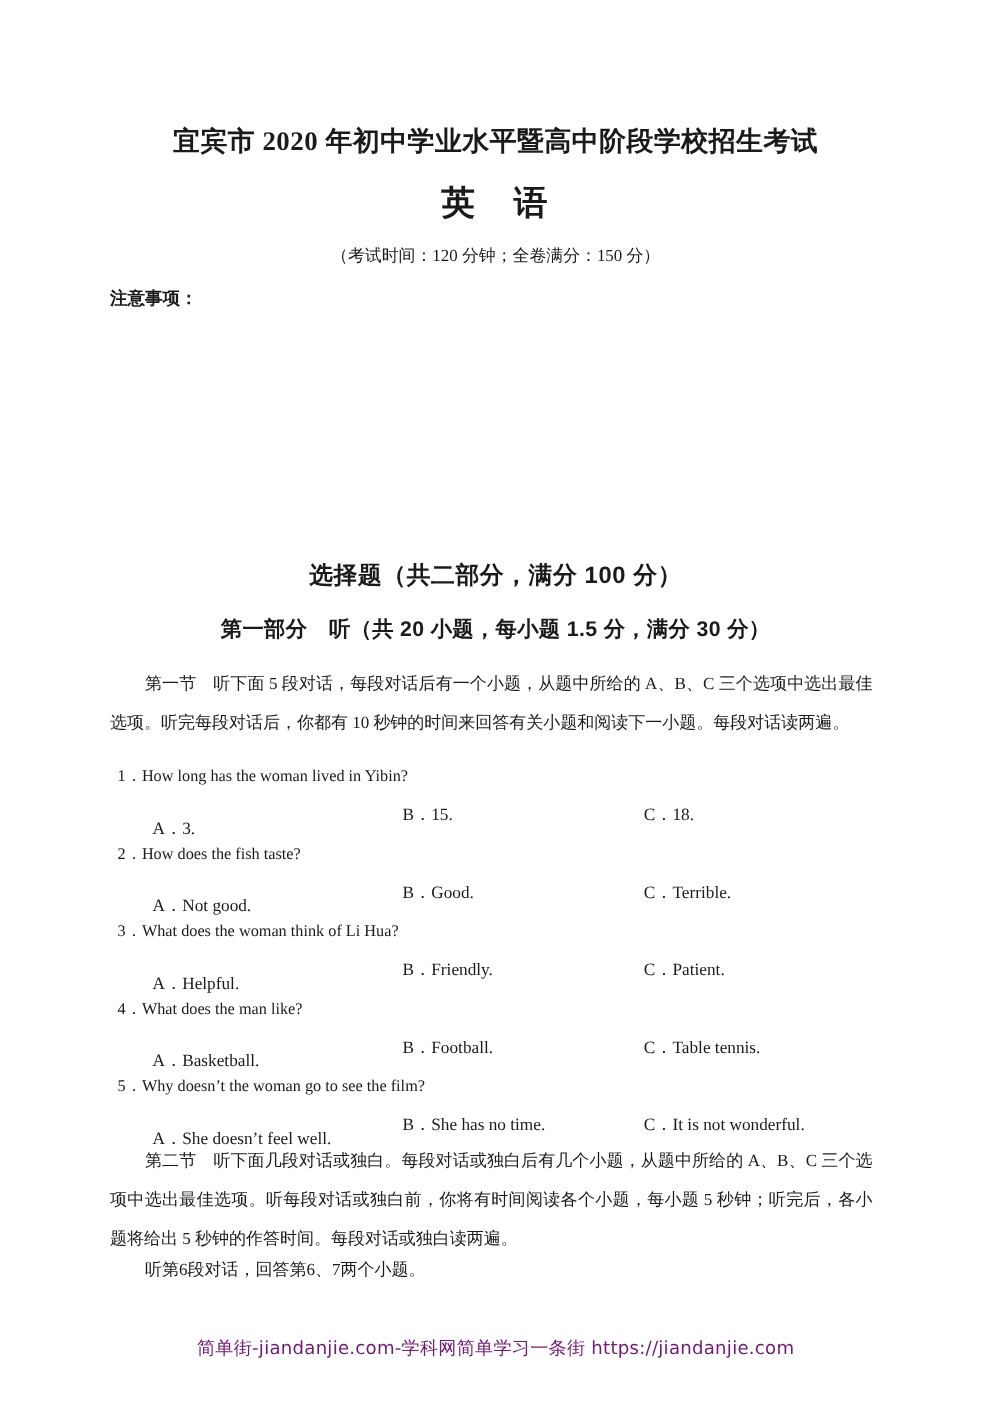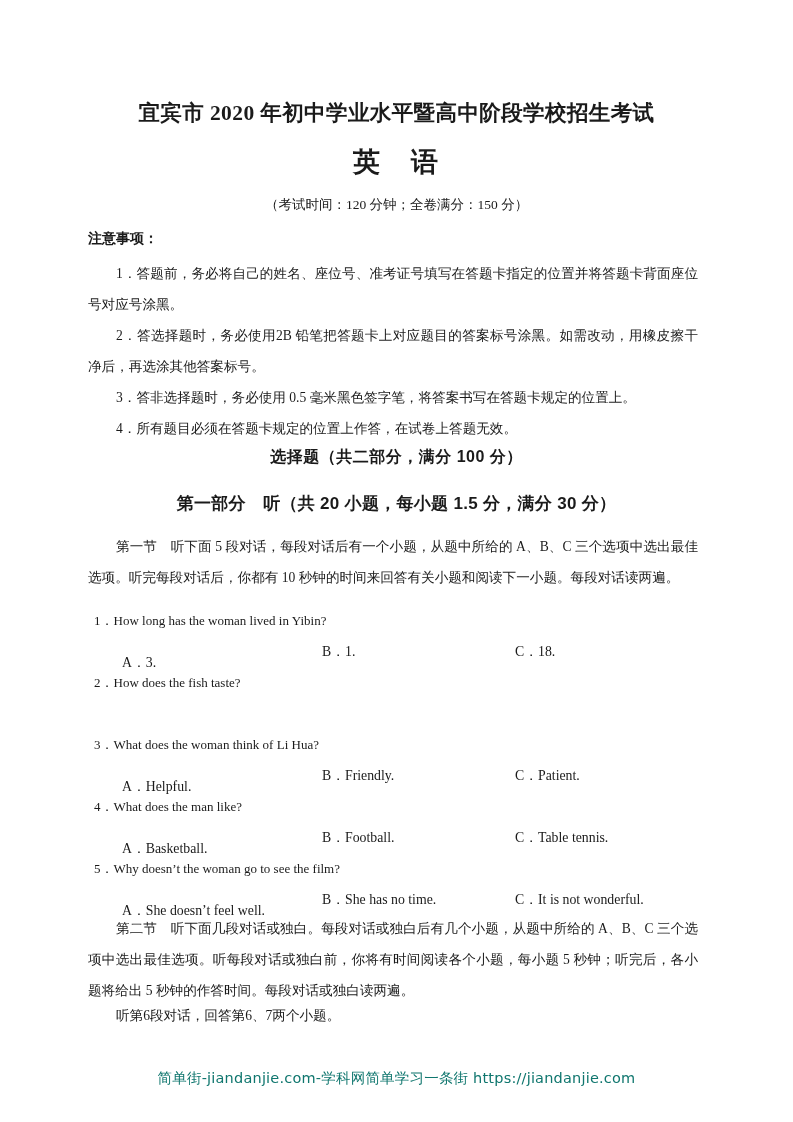--- a/index.html
+++ b/index.html
@@ -89,21 +89,21 @@
   .part-title {
     position: absolute;
     left: 0;
     width: 793px;
     text-align: center;
     font-weight: 700;
     font-family: "Liberation Sans", "DejaVu Sans", sans-serif;
   }
   .part-title.level1 {
     top: 447px;
-    font-size: 16px;
+    font-size: 19px;
     letter-spacing: 0.5px;
   }
   .part-title.level2 {
     top: 492px;
     font-size: 17px;
     letter-spacing: 0.3px;
   }
 
   
   .instruction {
@@ -153,64 +153,63 @@
   .q-opt.col-c { left: 427px; }
 
   
   .footer-watermark {
     position: absolute;
     left: 0;
     top: 1069px;
     width: 793px;
     text-align: center;
     font-size: 14.5px;
-    color: #0f766e;
+    color: #701a75;
     font-family: "DejaVu Sans", "Liberation Sans", sans-serif;
     letter-spacing: 0.2px;
   }
 </style>
 </head>
 <body>
 
 <div class="page">
 
   <div class="doc-title">宜宾市 2020 年初中学业水平暨高中阶段学校招生考试</div>
 
   <div class="subject-title">英　语</div>
 
   <div class="exam-meta">（考试时间：120 分钟；全卷满分：150 分）</div>
 
   <div class="notice-heading">注意事项：</div>
 
-  <div class="notice-list">
-    <p class="notice-item">1．答题前，务必将自己的姓名、座位号、准考证号填写在答题卡指定的位置并将答题卡背面座位号对应号涂黑。</p>
-    <p class="notice-item">2．答选择题时，务必使用2B 铅笔把答题卡上对应题目的答案标号涂黑。如需改动，用橡皮擦干净后，再选涂其他答案标号。</p>
-    <p class="notice-item">3．答非选择题时，务必使用 0.5 毫米黑色签字笔，将答案书写在答题卡规定的位置上。</p>
-    <p class="notice-item">4．所有题目必须在答题卡规定的位置上作答，在试卷上答题无效。</p>
-  </div>
 
   <div class="part-title level1">选择题（共二部分，满分 100 分）</div>
 
   <div class="part-title level2">第一部分　听（共 20 小题，每小题 1.5 分，满分 30 分）</div>
 
   <div class="instruction" id="instruction-section1">第一节　听下面 5 段对话，每段对话后有一个小题，从题中所给的 A、B、C 三个选项中选出最佳选项。听完每段对话后，你都有 10 秒钟的时间来回答有关小题和阅读下一小题。每段对话读两遍。</div>
 
   <div class="questions">
 
     <div class="question-block">
       <div class="q-stem">1．How long has the woman lived in Yibin?</div>
       <div class="q-options">
         <span class="q-opt col-a">A．3.</span>
-        <span class="q-opt col-b">B．1.</span>
+        <span class="q-opt col-b">B．15.</span>
         <span class="q-opt col-c">C．18.</span>
       </div>
     </div>
 
     <div class="question-block">
       <div class="q-stem">2．How does the fish taste?</div>
+      <div class="q-options">
+        <span class="q-opt col-a">A．Not good.</span>
+        <span class="q-opt col-b">B．Good.</span>
+        <span class="q-opt col-c">C．Terrible.</span>
+      </div>
     </div>
 
     <div class="question-block">
       <div class="q-stem">3．What does the woman think of Li Hua?</div>
       <div class="q-options">
         <span class="q-opt col-a">A．Helpful.</span>
         <span class="q-opt col-b">B．Friendly.</span>
         <span class="q-opt col-c">C．Patient.</span>
       </div>
     </div>

